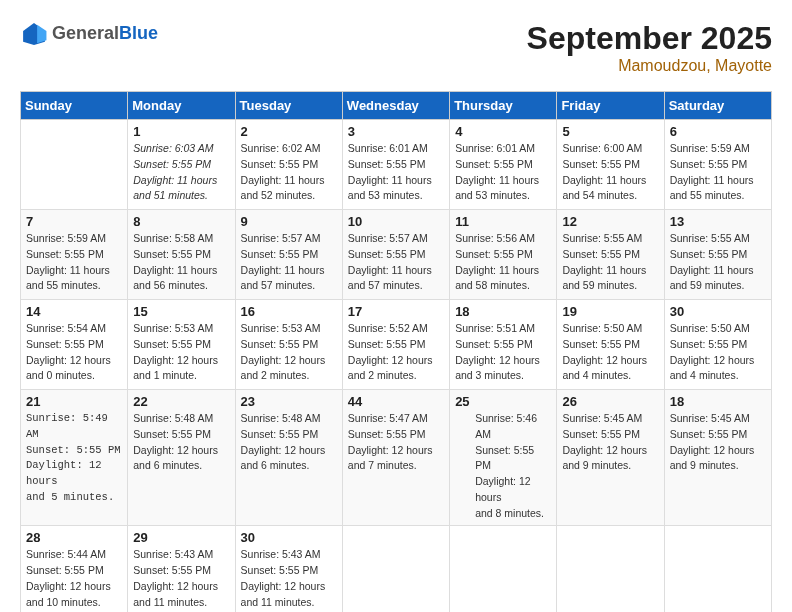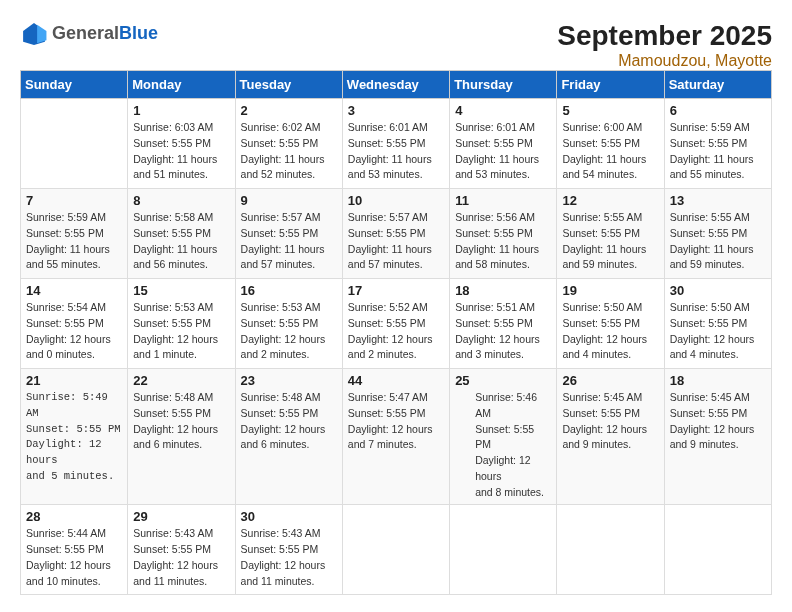--- a/index.html
+++ b/index.html
@@ -7,21 +7,21 @@
       font-family: Arial, sans-serif;
       background: #fff;
       width: 792px;
       min-height: 612px;
       padding: 20px;
     }
     .header {
       display: flex;
       justify-content: space-between;
       align-items: flex-start;
-      margin-bottom: 0;
+      margin-bottom: 16px;
     }
     .logo {
       display: flex;
       align-items: center;
       gap: 4px;
     }
     .logo-text {
       font-size: 18px;
       font-weight: bold;
       line-height: 1.2;
@@ -29,21 +29,21 @@
     .logo-general { color: #555; }
     .logo-blue { color: #1565c0; }
     .logo-icon {
       width: 28px;
       height: 28px;
     }
     .title-block {
       text-align: right;
     }
     .month-title {
-      font-size: 28px;
+      font-size: 32px;
       font-weight: bold;
       color: #222;
     }
     .location-title {
       font-size: 16px;
       color: #a16207;
     }
     table {
       width: 100%;
       border-collapse: collapse;
@@ -117,21 +117,21 @@
         <th>Thursday</th>
         <th>Friday</th>
         <th>Saturday</th>
       </tr>
   </thead>
   <tbody id="calendar-body">
       <tr>
         <td class="empty"></td>
         <td>
           <span class="day-num">1</span>
-          <div class="day-info" style="white-space: pre-line;">Sunrise: 6:03 AM
+          <div class="day-info" style="white-space: pre-line; font-style: italic;">Sunrise: 6:03 AM
 Sunset: 5:55 PM
 Daylight: 11 hours
 and 51 minutes.</div>
         </td>
         <td>
           <span class="day-num">2</span>
           <div class="day-info" style="white-space: pre-line;">Sunrise: 6:02 AM
 Sunset: 5:55 PM
 Daylight: 11 hours
 and 52 minutes.</div>

